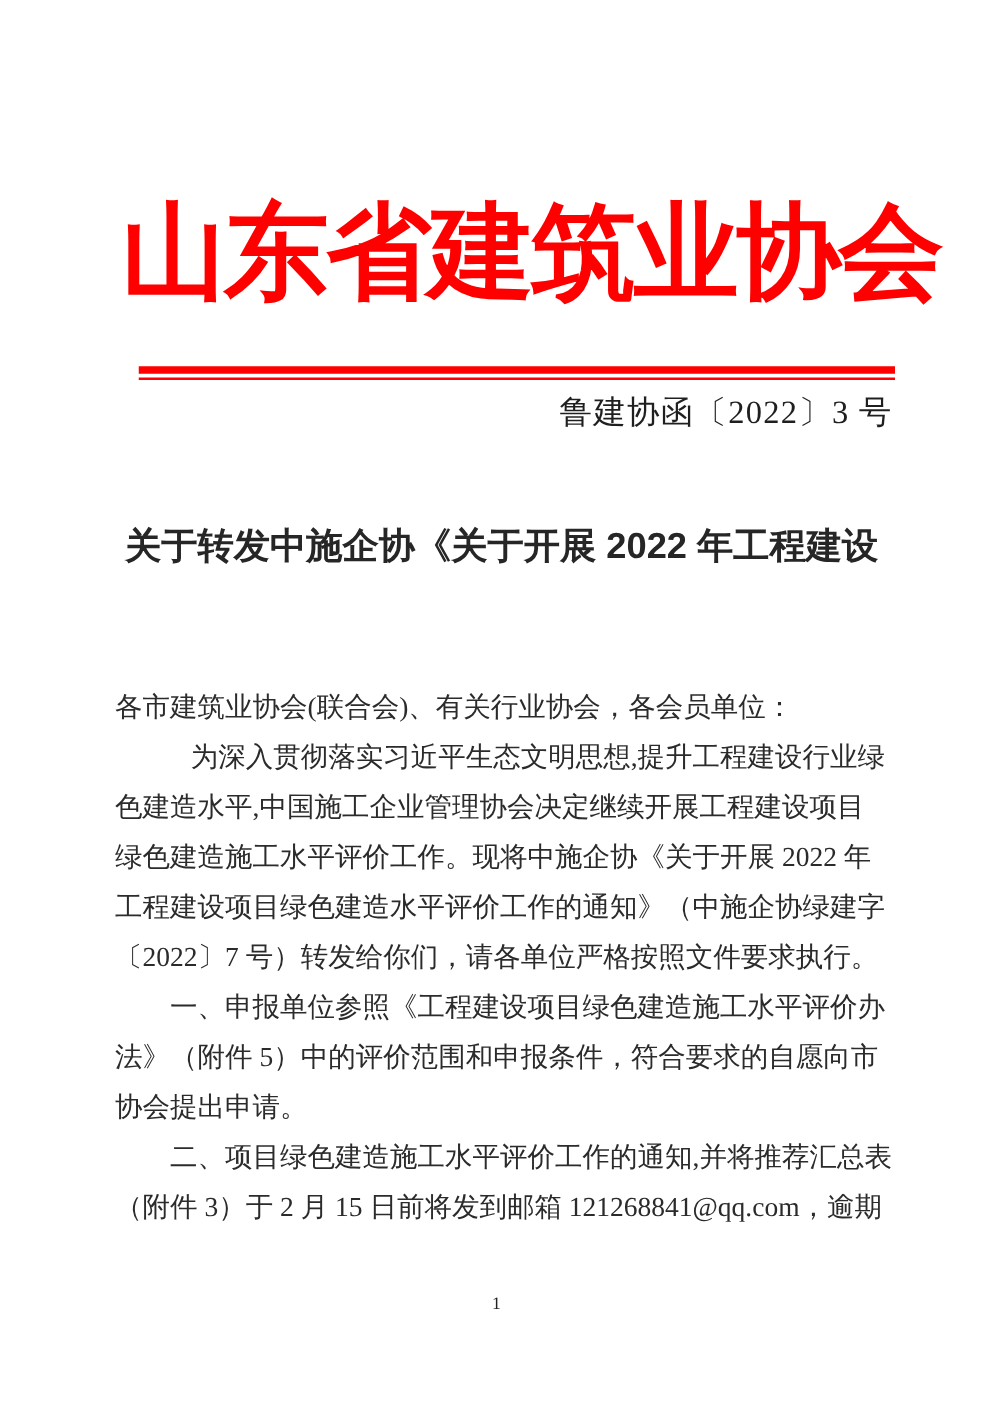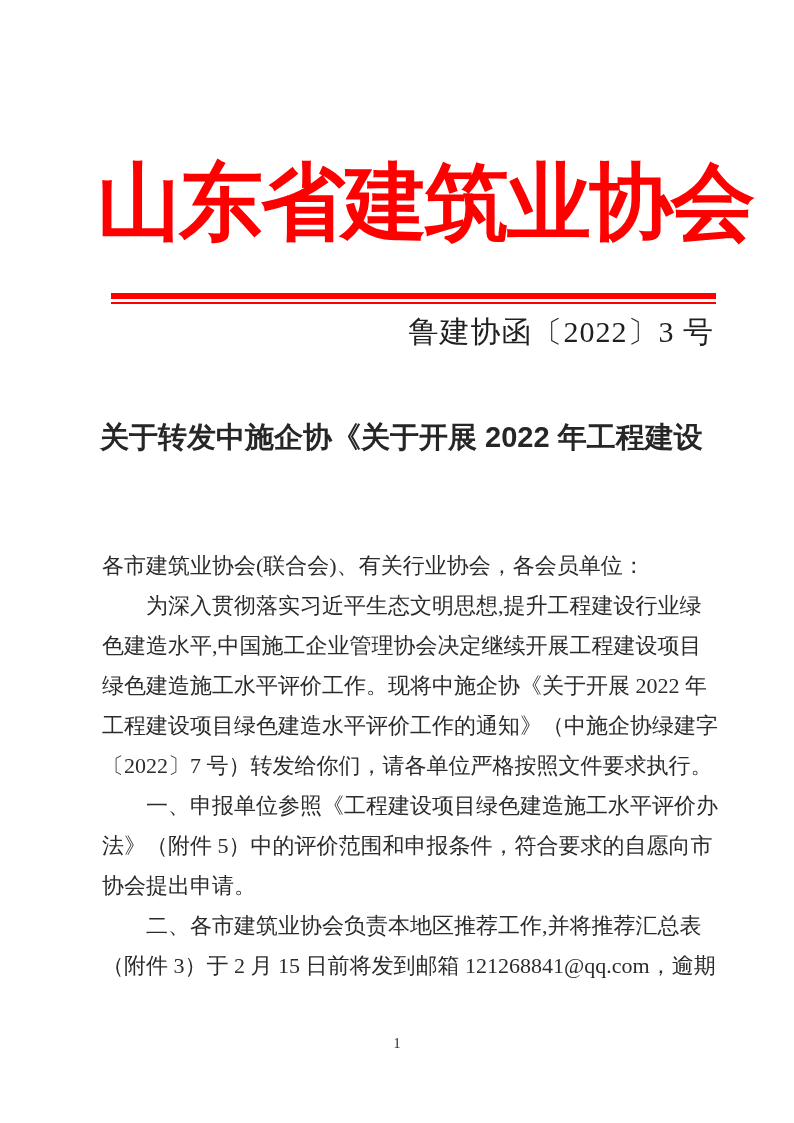--- a/index.html
+++ b/index.html
@@ -48,21 +48,21 @@
     height: 2px;
     background: #fe0000;
   }
   
   .doc-number {
     position: absolute;
     left: 100px;
     top: 312px;
     width: 614px;
     text-align: right;
-    font-size: 30px;
+    font-size: 26px;
     letter-spacing: 1px;
     color: #1f1f1f;
     white-space: nowrap;
   }
   
   .doc-title {
     position: absolute;
     left: 100px;
     top: 414px;
     width: 600px;
@@ -74,33 +74,34 @@
   }
   .doc-title .tline {
     height: 47px;
     white-space: nowrap;
     text-align: justify;
     text-align-last: justify;
   }
   
   .body-text {
     position: absolute;
-    left: 102px;
+    left: 92px;
     top: 546px;
     width: 616px;
     font-size: 22px;
     line-height: 40px;
     color: #2b2b2b;
   }
   .line {
     height: 40px;
     white-space: nowrap;
   }
   .line.indent {
     padding-left: 44px;
+    text-align: right;
   }
   
   .page-num {
     position: absolute;
     left: 0;
     top: 1036px;
     width: 794px;
     text-align: center;
     font-size: 14px;
     color: #222222;
@@ -125,19 +126,19 @@
   <div class="body-text">
     <div class="line">各市建筑业协会(联合会)、有关行业协会，各会员单位：</div>
     <div class="line indent">为深入贯彻落实习近平生态文明思想,提升工程建设行业绿</div>
     <div class="line">色建造水平,中国施工企业管理协会决定继续开展工程建设项目</div>
     <div class="line">绿色建造施工水平评价工作。现将中施企协《关于开展 2022 年</div>
     <div class="line">工程建设项目绿色建造水平评价工作的通知》（中施企协绿建字</div>
     <div class="line">〔2022〕7 号）转发给你们，请各单位严格按照文件要求执行。</div>
     <div class="line indent">一、申报单位参照《工程建设项目绿色建造施工水平评价办</div>
     <div class="line">法》（附件 5）中的评价范围和申报条件，符合要求的自愿向市</div>
     <div class="line">协会提出申请。</div>
-    <div class="line indent">二、各市建筑业协会负责本地区推荐工作,并将推荐汇总表</div>
+    <div class="line indent">二、项目绿色建造施工水平评价工作的通知,并将推荐汇总表</div>
     <div class="line">（附件 3）于 2 月 15 日前将发到邮箱 121268841@qq.com，逾期</div>
   </div>
 
   <div class="page-num">1</div>
 
 </div>
 
 </body></html>

